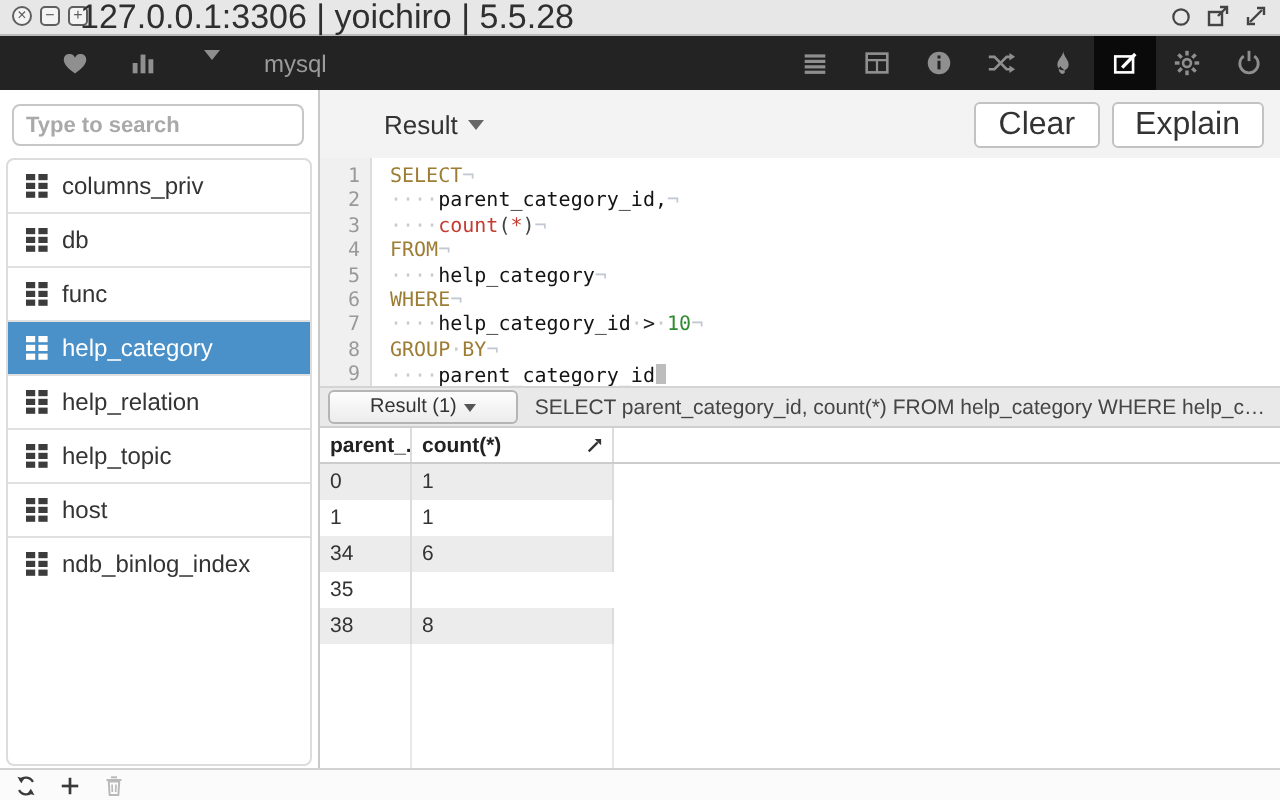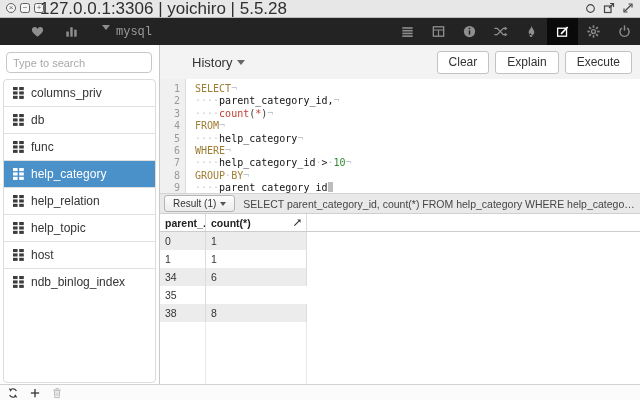--- a/index.html
+++ b/index.html
@@ -16,34 +16,34 @@
   .win-title{position:absolute;left:0;right:0;top:0;height:17px;line-height:17px;text-align:left;
              padding-left:40px;font-size:17px;color:#2f2f2f;white-space:nowrap;}
   .win-right{position:absolute;right:6px;top:2px;display:flex;gap:7px;align-items:center;}
   .win-right svg{display:block;}
 
   
   .toolbar{position:absolute;top:18px;left:0;right:0;height:27px;background:#232323;
            display:flex;align-items:center;}
   .tb-left{display:flex;align-items:center;margin-left:20px;gap:0;}
   .tb-icon{width:34px;height:27px;display:flex;align-items:center;justify-content:center;color:#8f8f8f;}
-  .db-select{display:flex;align-items:flex-start;gap:6px;margin-left:14px;color:#9b9b9b;font-size:12px;cursor:default;font-family:Liberation Mono, monospace;}
+  .db-select{display:flex;align-items:flex-start;gap:22px;margin-left:14px;color:#9b9b9b;font-size:12px;cursor:default;}
   .caret{width:0;height:0;border-left:4px solid transparent;border-right:4px solid transparent;
          border-top:5px solid #8f8f8f;display:inline-block;}
   .tb-right{margin-left:auto;display:flex;}
   .tb-tile{width:31px;height:27px;display:flex;align-items:center;justify-content:center;color:#8f8f8f;cursor:default;}
   .tb-tile.active{background:#0a0a0a;color:#fff;}
 
   
   .sidebar{position:absolute;top:45px;left:0;width:160px;bottom:16px;background:#fff;
            border-right:1px solid #c9c9c9;box-sizing:border-box;}
   .search-wrap{height:33px;}
   .search-input{display:block;width:146px;height:21px;margin:7px 0 0 6px;border:1px solid #c7c7c7;
                 border-radius:4px;box-sizing:border-box;padding:0 6px;font-size:11px;color:#333;
-                font-family:"Liberation Sans",sans-serif;outline:none;}
+                font-family:"Liberation Sans",sans-serif;outline:none;font-weight:bold;}
   .search-input::placeholder{color:#a9a9a9;}
   .table-list{position:absolute;top:34px;left:3px;right:3px;bottom:1px;border:1px solid #dcdcdc;
               border-radius:4px;overflow:hidden;background:#fff;}
   .sitem{height:26px;display:flex;align-items:center;gap:7px;padding-left:9px;font-size:12px;
          color:#343434;border-bottom:1px solid #e0e0e0;cursor:default;}
   .sitem:last-child{border-bottom:none;}
   .sitem .grid-icon{color:#3c3c3c;display:flex;}
   .sitem.selected{background:#4a90c9;color:#fff;}
   .sitem.selected .grid-icon{color:#fff;}
 
@@ -52,21 +52,21 @@
           border-top:1px solid #d2d2d2;display:flex;align-items:center;padding-left:7px;gap:10px;}
   .f-icon{display:flex;align-items:center;cursor:default;}
 
   
   .main{position:absolute;top:45px;left:160px;right:0;bottom:16px;background:#fff;}
   .qheader{height:34px;background:#f3f3f3;display:flex;align-items:center;}
   .history{margin-left:32px;display:flex;align-items:center;gap:5px;font-size:13px;color:#333;cursor:default;}
   .history .caret{border-top-color:#666;border-left-width:4px;border-right-width:4px;}
   .hbtns{margin-left:auto;margin-right:8px;display:flex;gap:6px;}
   .btn{height:23px;line-height:21px;padding:0 11px;background:#fff;border:1px solid #c2c2c2;
-       border-radius:3px;font-size:12px;color:#333;font-family:"Liberation Sans",sans-serif;cursor:default;}
+       border-radius:3px;font-size:16px;color:#333;font-family:"Liberation Sans",sans-serif;cursor:default;}
 
   
   .editor{position:absolute;top:34px;left:0;right:0;height:114px;display:flex;background:#fff;overflow:hidden;}
   .gutter{width:26px;background:#f0f0f0;border-right:1px solid #ddd;box-sizing:border-box;
           padding:4px 5px 0 0;text-align:right;}
   .lnum{font:10px/12.4px "DejaVu Sans Mono",monospace;color:#999;}
   .code{flex:1;padding:4px 0 0 9px;white-space:pre;}
   .cline{font:10px/12.4px "DejaVu Sans Mono",monospace;color:#222;}
   .tok-kw{color:#9d7d33;}
   .tok-id{color:#141414;}
@@ -74,21 +74,21 @@
   .tok-num{color:#2f8b2f;}
   .tok-ws{color:#c9c9c9;}
   .tok-eol{color:#c2c8d2;}
   .tok-pl{color:#444;}
   .tok-op{color:#222;}
   .tok-cursor{display:inline-block;width:5px;height:10px;background:#bdbdbd;margin-left:1px;vertical-align:-1px;}
 
   
   .resultbar{position:absolute;top:148px;left:0;right:0;height:19px;background:#e9e9e9;
              border-top:1px solid #d4d4d4;border-bottom:1px solid #cfcfcf;display:flex;align-items:center;}
-  .chip{margin-left:4px;height:15px;display:flex;align-items:center;gap:4px;padding:0 8px;
+  .chip{margin-left:4px;height:15px;display:flex;align-items:center;gap:4px;padding:0 20px;
         background:linear-gradient(#fdfdfd,#ececec);border:1px solid #b5b5b5;border-radius:3px;
         font-size:10px;color:#333;cursor:default;white-space:nowrap;}
   .chip .caret{border-top-color:#555;border-left-width:3.5px;border-right-width:3.5px;border-top-width:4.5px;}
   .summary{margin-left:8px;flex:1;font-size:10.5px;color:#454545;white-space:nowrap;overflow:hidden;
            text-overflow:ellipsis;padding-right:4px;}
 
   
   .rtable{position:absolute;top:169px;left:0;right:0;bottom:0;background:#fff;}
   .rrow{display:flex;height:18px;line-height:18px;font-size:10.5px;color:#333;}
   .rrow.head{font-weight:bold;color:#222;border-bottom:1px solid #ccc;box-sizing:border-box;background:#fff;}
@@ -325,27 +325,26 @@
             </svg>
           </span>
         <span>ndb_binlog_index</span>
       </div>
     </div>
   </div>
 
   <div class="main">
     <div class="qheader">
       <span class="history">
-        <span>History</span>
+        <span>Result</span>
         <span class="caret"></span>
       </span>
       <span class="hbtns">
         <button class="btn">Clear</button>
         <button class="btn">Explain</button>
-        <button class="btn">Execute</button>
       </span>
     </div>
 
     <div class="editor">
       <div class="gutter" id="gutter">
           <div class="lnum">1</div>
           <div class="lnum">2</div>
           <div class="lnum">3</div>
           <div class="lnum">4</div>
           <div class="lnum">5</div>

